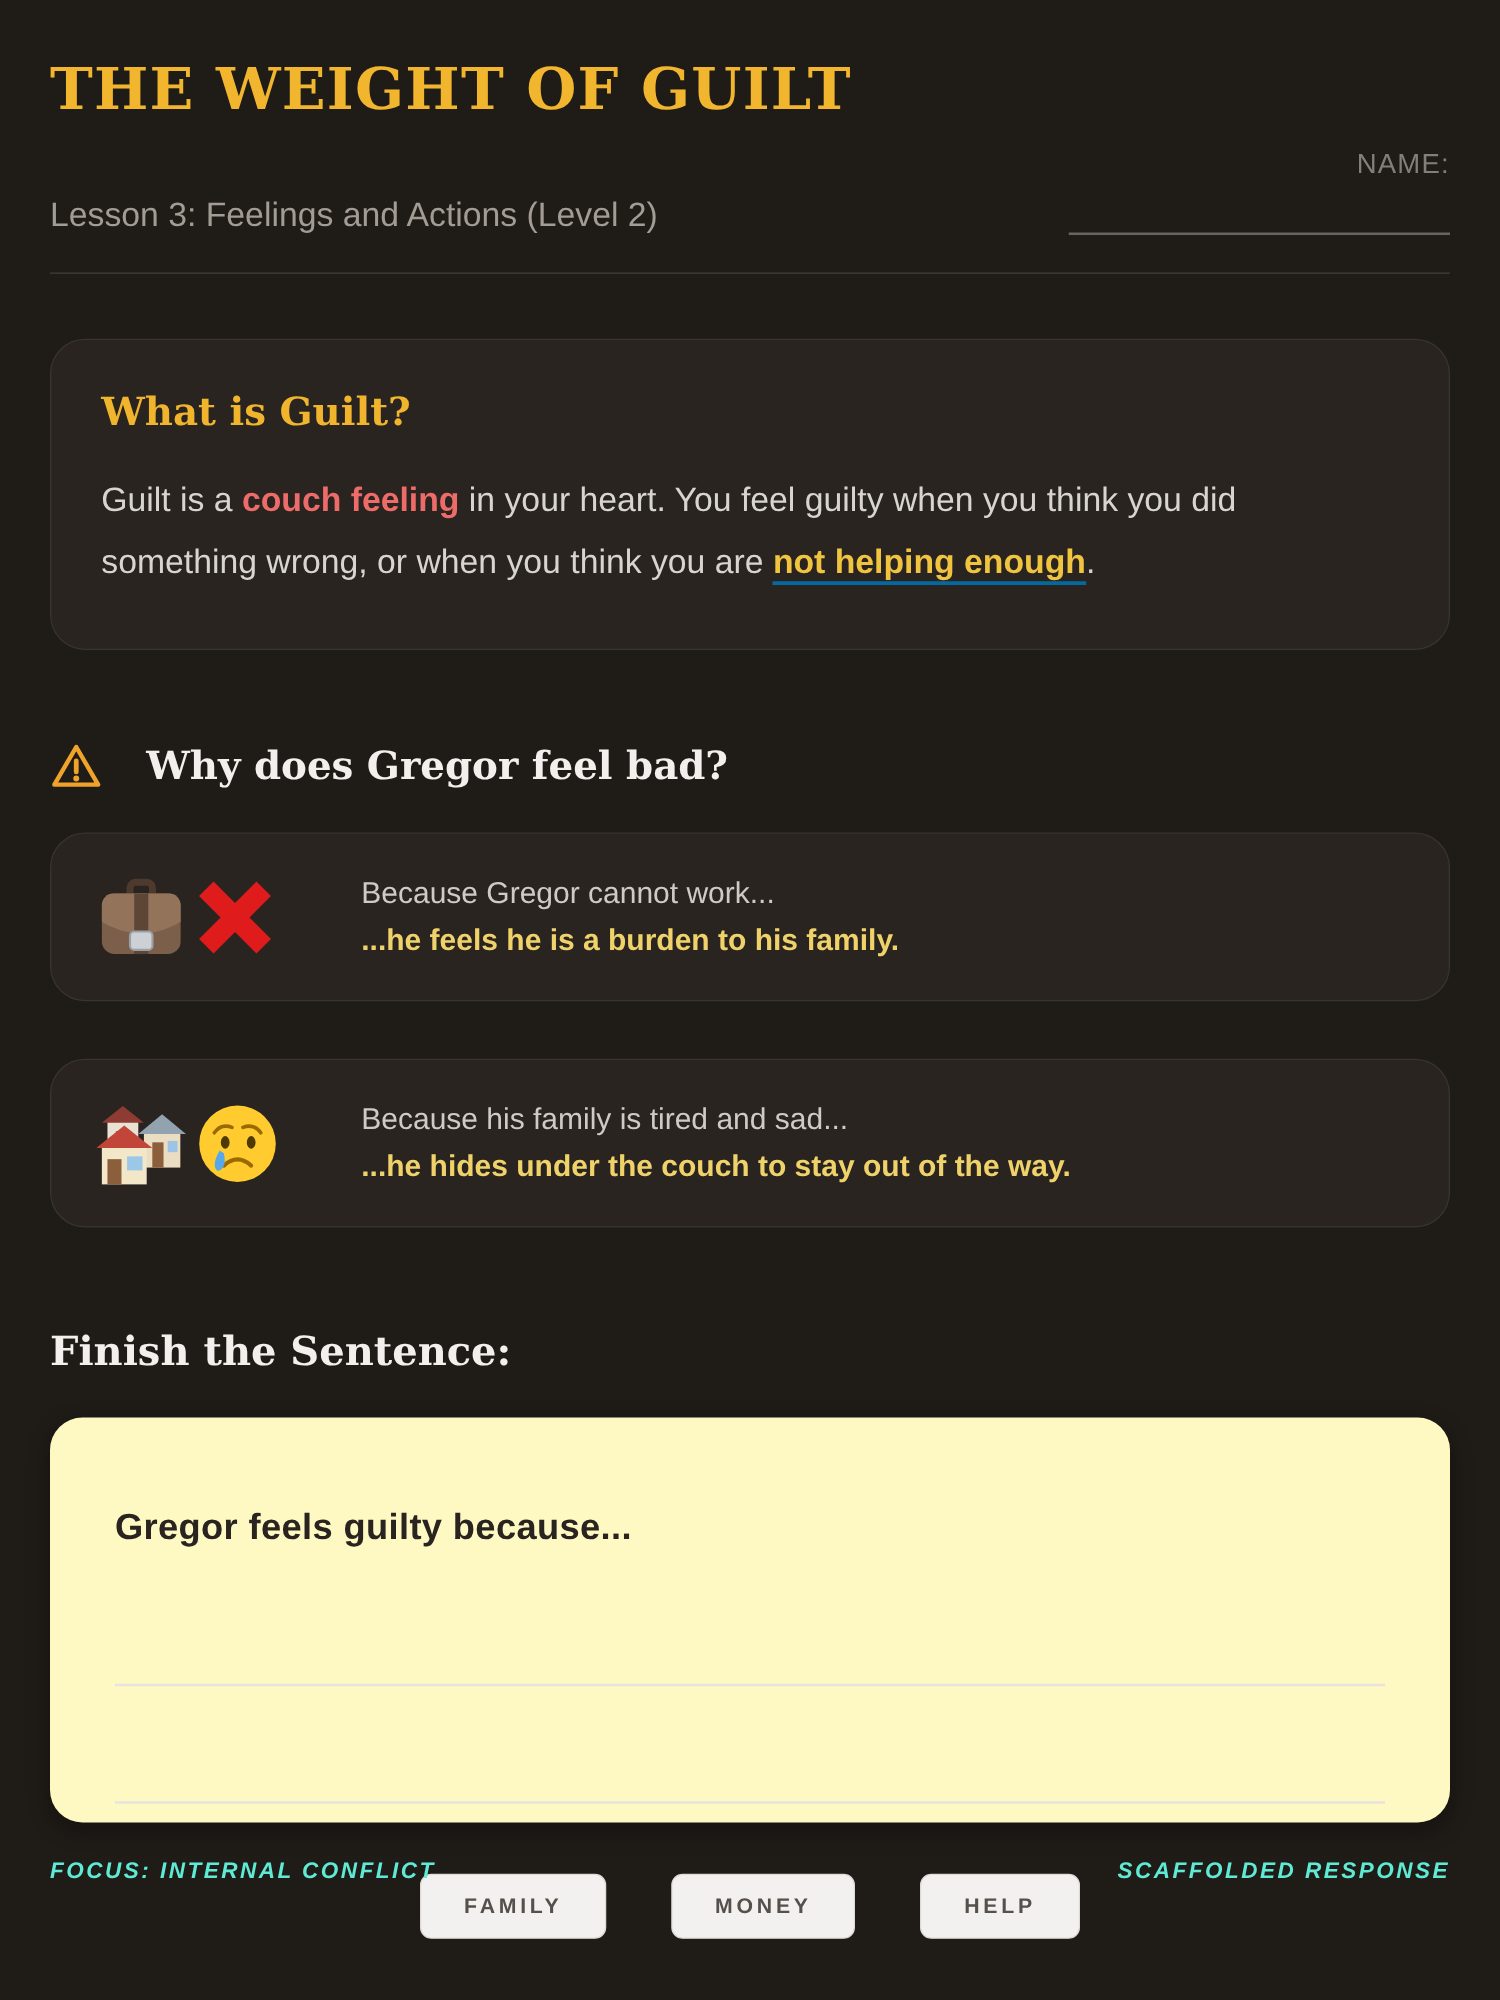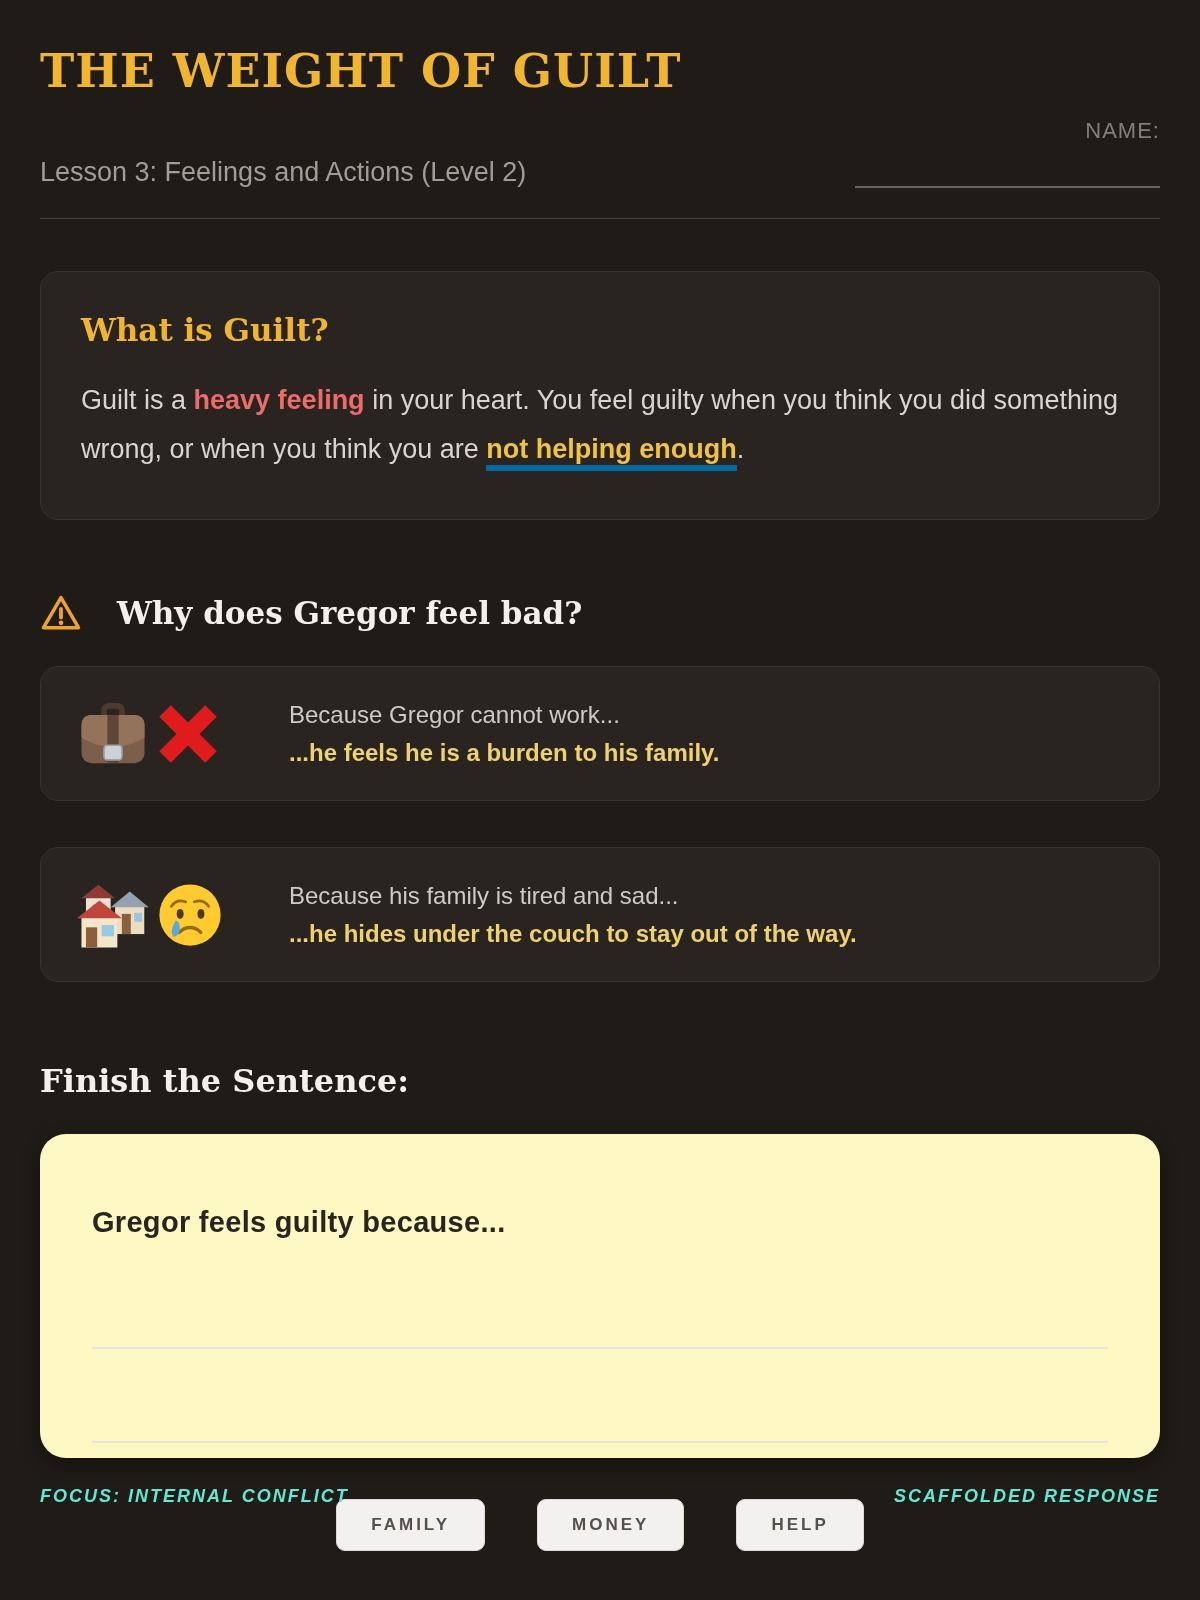--- a/index.html
+++ b/index.html
@@ -25,34 +25,34 @@
   .subtitle { font-size: 27px; color: #A39C95; }
   .name-area { display: flex; align-items: flex-end; gap: 12px; flex-direction: column; }
   .name-label { font-size: 22px; color: #847E78; letter-spacing: 1px; padding-bottom: 2px; }
   .name-line { display: inline-block; width: 305px; height: 30px; border-bottom: 2px solid #6A645E; }
   .top-divider { margin-top: 30px; border-bottom: 1px solid #453F39; }
 
   
   .card-dark {
     background: #292420;
     border: 1px solid #393430;
-    border-radius: 18px;
+    border-radius: 28px;
   }
   .def-card { margin-top: 52px; padding: 40px 40px 46px; }
   .def-heading {
     font-family: "DejaVu Serif", serif;
     font-size: 31px;
     color: #F0B52D;
     margin-bottom: 28px;
   }
   .def-text { font-size: 27px; line-height: 1.8; color: #D8D4D0; }
   .hl-red { color: #ED6B68; font-weight: bold; }
   .hl-gold {
     color: #F0C43F; font-weight: bold;
-    border-bottom: 6px solid #0369a1; padding-bottom: 1px;
+    border-bottom: 3px solid #0369a1; padding-bottom: 1px;
   }
 
   
   .section-head { margin-top: 72px; display: flex; align-items: center; gap: 35px; }
   .section-title { font-family: "DejaVu Serif", serif; font-size: 31px; color: #F2EFEC; }
   .reason-card {
     margin-top: 32px;
     padding: 18px 36px;
     min-height: 135px;
     display: flex; align-items: center; gap: 44px;
@@ -115,21 +115,21 @@
       <div class="name-area">
         <span class="name-label">NAME:</span>
         <span class="name-line"></span>
       </div>
     </div>
     <div class="top-divider"></div>
   </header>
 
   <section class="card-dark def-card">
     <h2 class="def-heading">What is Guilt?</h2>
-    <p class="def-text"><span>Guilt is a </span><span class="hl-red">heavy feeling</span><span> in your heart. You feel guilty when you think you did something wrong, or when you think you are </span><span class="hl-gold">not helping enough</span><span>.</span></p>
+    <p class="def-text"><span>Guilt is a </span><span class="hl-red">couch feeling</span><span> in your heart. You feel guilty when you think you did something wrong, or when you think you are </span><span class="hl-gold">not helping enough</span><span>.</span></p>
   </section>
 
   <div class="section-head">
     <span>
       <svg class="icon-svg" width="42" height="42" viewBox="0 0 24 24">
         <path d="M12 3.2 L22 20.4 H2 Z" fill="none" stroke="#F0A32A" stroke-width="2" stroke-linejoin="round"></path>
         <line x1="12" y1="9.6" x2="12" y2="14.6" stroke="#F0A32A" stroke-width="2.2" stroke-linecap="round"></line>
         <circle cx="12" cy="17.6" r="1.35" fill="#F0A32A"></circle>
       </svg>
     </span>

